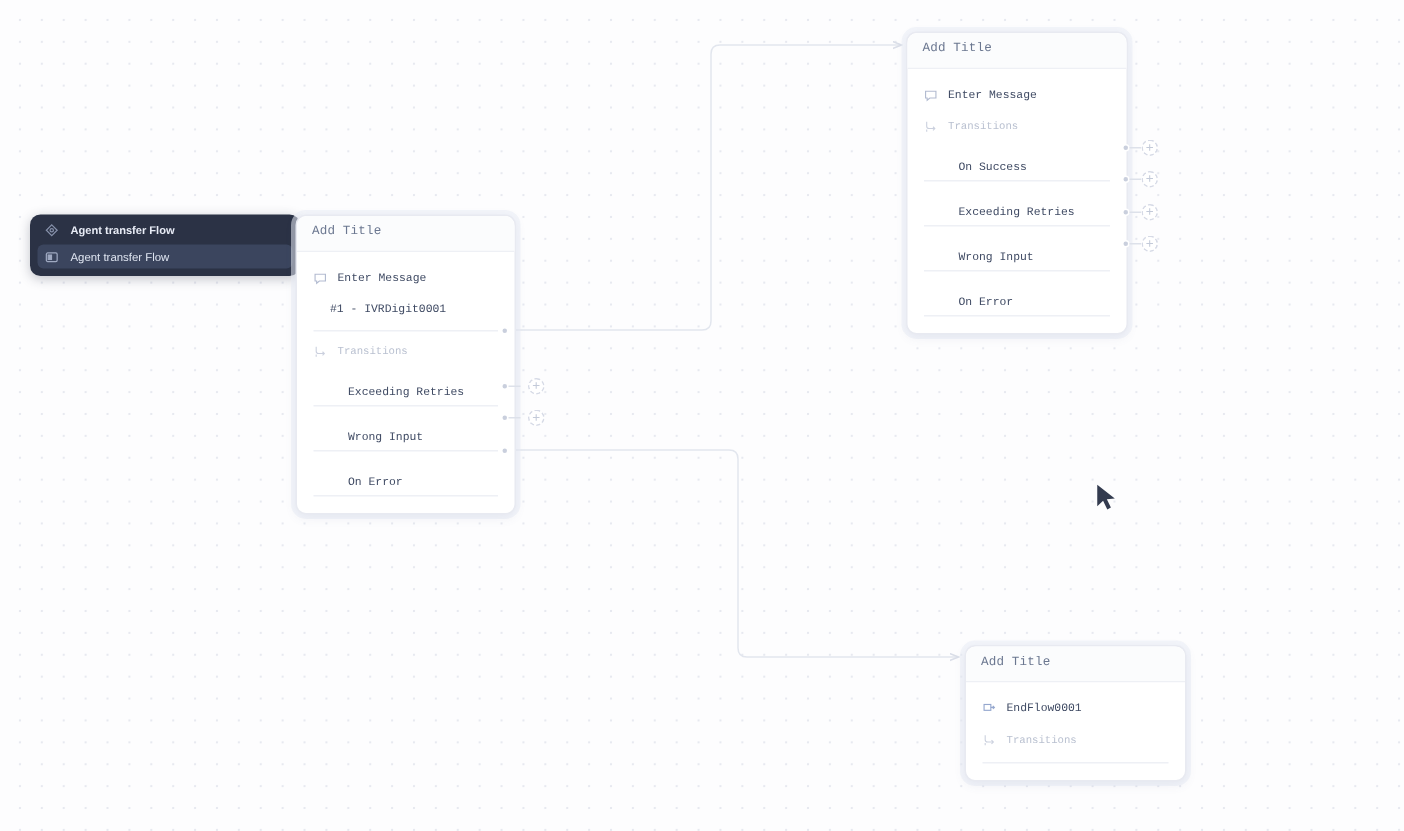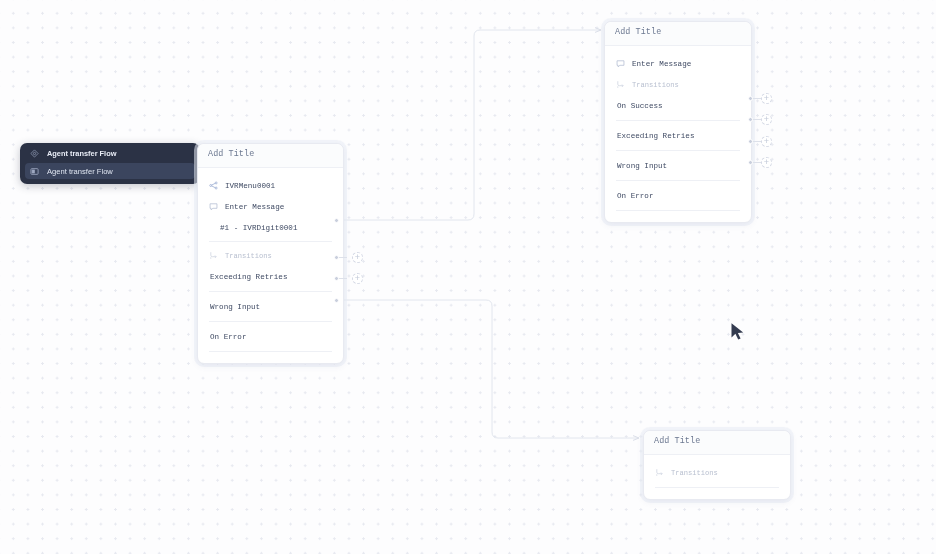--- a/index.html
+++ b/index.html
@@ -58,21 +58,21 @@
     align-items: center;
     gap: 7px;
     padding: 0 11px;
     height: 21px;
     font-size: 7.6px;
     color: #3f4a63;
     white-space: nowrap;
   }
   .row.muted { color: #b9c0d0; font-size: 7.1px; }
   .row.cond  { padding-left: 22px; color: #3f4a63; }
-  .row.tr    { color: #3f4a63; padding-left: 12px; }
+  .row.tr    { color: #3f4a63; padding-left: 34px; align-items: flex-end; }
 
   .rule {
     height: 1px;
     background: #eef0f5;
     margin: 4px 11px 4px 11px;
   }
   .rule.wide { margin: 3px 11px; }
 
   .ico {
     width: 9px;
@@ -196,31 +196,20 @@
           </svg>
       </span>
       <span>Agent transfer Flow</span>
     </div>
   </div>
 
   <div class="card" id="card-ivrmenu" style="left:197px; top:143px; width:147px;">
     <div class="card-head">Add Title</div>
     <div class="card-body">
 
-      <div class="row">
-        <span class="ico">
-          <svg viewBox="0 0 12 12">
-              <circle cx="2.3" cy="6" r="1.3" stroke="#8a9ec9" stroke-width="1" fill="none"></circle>
-              <circle cx="9.5" cy="2.6" r="1.3" stroke="#8a9ec9" stroke-width="1" fill="none"></circle>
-              <circle cx="9.5" cy="9.4" r="1.3" stroke="#8a9ec9" stroke-width="1" fill="none"></circle>
-              <path d="M3.5,5.4 L8.3,3.1 M3.5,6.6 L8.3,8.9" stroke="#8a9ec9" stroke-width="1"></path>
-            </svg>
-        </span>
-        <span>IVRMenu0001</span>
-      </div>
 
       <div class="row">
         <span class="ico">
           <svg viewBox="0 0 12 12">
               <path d="M1.4,2.4 h9.2 v6 h-5.4 l-2.4,2 v-2 h-1.4 z" stroke="#aab4cc" stroke-width="1" fill="none"></path>
             </svg>
         </span>
         <span>Enter Message</span>
       </div>
 
@@ -328,20 +317,29 @@
   <div class="plus" style="left:761px; top:136px;">+</div>
 
   <div class="port" style="left:748px; top:160px;"></div>
   <div class="stub" style="left:753px; top:162px; width:8px;"></div>
   <div class="plus" style="left:761px; top:157px;">+</div>
 
   <div class="card" id="card-endflow" style="left:643px; top:430px; width:148px;">
     <div class="card-head">Add Title</div>
     <div class="card-body">
 
+      <div class="row">
+        <span class="ico">
+          <svg viewBox="0 0 12 12">
+              <rect x="1.4" y="2.2" width="6" height="5.2" stroke="#8a9ec9" stroke-width="1" fill="none"></rect>
+              <path d="M7.4,4.8 h3.2 M9.2,3.4 l1.4,1.4 -1.4,1.4" stroke="#8a9ec9" stroke-width="1" fill="none"></path>
+            </svg>
+        </span>
+        <span>EndFlow0001</span>
+      </div>
 
       <div class="row muted">
         <span class="ico">
           <svg viewBox="0 0 12 12">
               <path d="M2.4,1.6 v4 q0,2 2,2 h5" stroke="#c6ccdb" stroke-width="1" fill="none"></path>
               <path d="M8,6 l1.6,1.6 L8,9.2" stroke="#c6ccdb" stroke-width="1" fill="none"></path>
               <path d="M2.4,10.4 v-2" stroke="#c6ccdb" stroke-width="1" fill="none"></path>
             </svg>
         </span>
         <span>Transitions</span>

